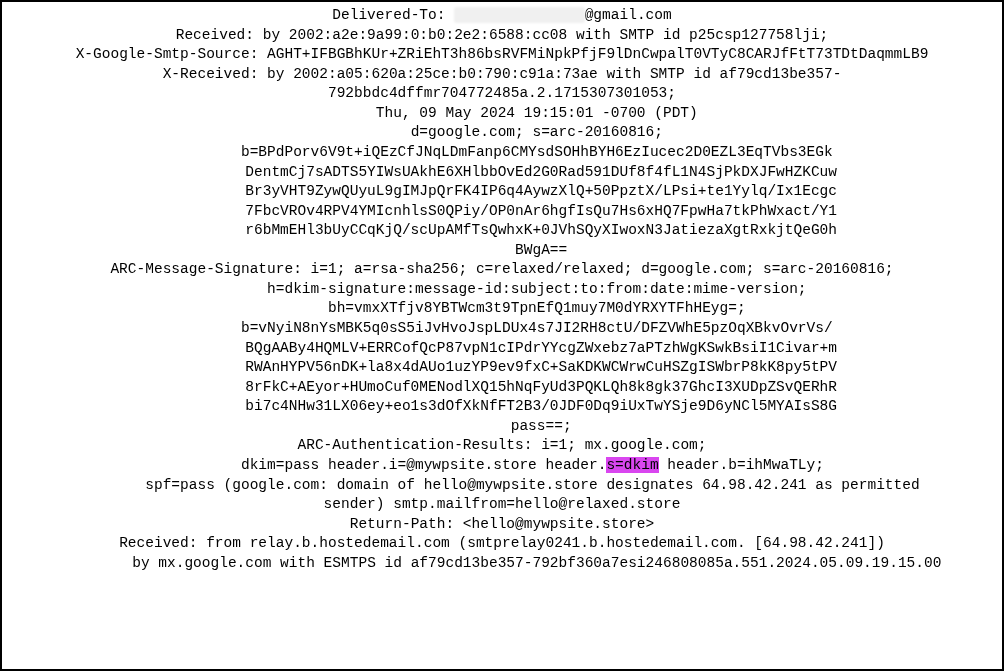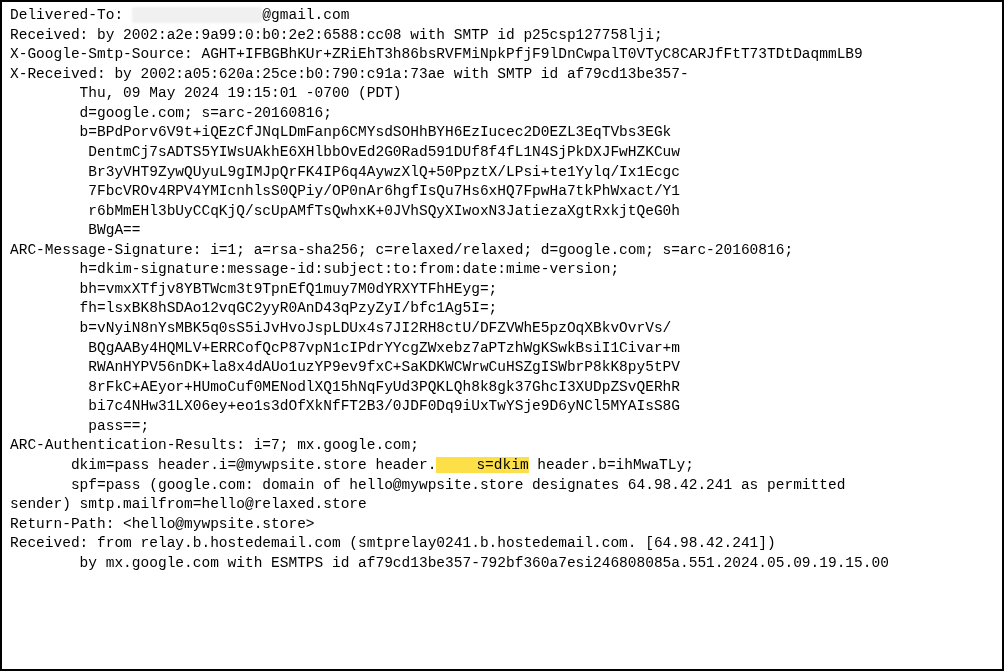--- a/index.html
+++ b/index.html
@@ -14,59 +14,59 @@
   .container {
     border: 2px solid #000000;
     box-sizing: border-box;
     width: 1004px;
     height: 671px;
     padding: 4px 8px 4px 8px;
     overflow: hidden;
   }
   .line {
     white-space: pre;
+    text-align: center;
   }
   .redact {
     background: #f0f0f0;
     color: #f0f0f0;
     border-radius: 2px;
     -webkit-filter: blur(1px);
     filter: blur(1px);
   }
   .hl {
-    background: #fde047;
-    padding-left: 40px;
+    background: #d946ef;
   }
 </style>
 </head>
 <body>
 
 <div class="container">
 <div class="line"><span>Delivered-To: </span><span class="redact">xxxxx.xxxxxxxxx</span><span>@gmail.com</span></div>
 <div class="line">Received: by 2002:a2e:9a99:0:b0:2e2:6588:cc08 with SMTP id p25csp127758lji;</div>
 <div class="line">X-Google-Smtp-Source: AGHT+IFBGBhKUr+ZRiEhT3h86bsRVFMiNpkPfjF9lDnCwpalT0VTyC8CARJfFtT73TDtDaqmmLB9</div>
 <div class="line">X-Received: by 2002:a05:620a:25ce:b0:790:c91a:73ae with SMTP id af79cd13be357-</div>
+<div class="line">792bbdc4dffmr704772485a.2.1715307301053;</div>
 <div class="line">        Thu, 09 May 2024 19:15:01 -0700 (PDT)</div>
 <div class="line">        d=google.com; s=arc-20160816;</div>
 <div class="line">        b=BPdPorv6V9t+iQEzCfJNqLDmFanp6CMYsdSOHhBYH6EzIucec2D0EZL3EqTVbs3EGk</div>
 <div class="line">         DentmCj7sADTS5YIWsUAkhE6XHlbbOvEd2G0Rad591DUf8f4fL1N4SjPkDXJFwHZKCuw</div>
 <div class="line">         Br3yVHT9ZywQUyuL9gIMJpQrFK4IP6q4AywzXlQ+50PpztX/LPsi+te1Yylq/Ix1Ecgc</div>
 <div class="line">         7FbcVROv4RPV4YMIcnhlsS0QPiy/OP0nAr6hgfIsQu7Hs6xHQ7FpwHa7tkPhWxact/Y1</div>
 <div class="line">         r6bMmEHl3bUyCCqKjQ/scUpAMfTsQwhxK+0JVhSQyXIwoxN3JatiezaXgtRxkjtQeG0h</div>
 <div class="line">         BWgA==</div>
 <div class="line">ARC-Message-Signature: i=1; a=rsa-sha256; c=relaxed/relaxed; d=google.com; s=arc-20160816;</div>
 <div class="line">        h=dkim-signature:message-id:subject:to:from:date:mime-version;</div>
 <div class="line">        bh=vmxXTfjv8YBTWcm3t9TpnEfQ1muy7M0dYRXYTFhHEyg=;</div>
-<div class="line">        fh=lsxBK8hSDAo12vqGC2yyR0AnD43qPzyZyI/bfc1Ag5I=;</div>
 <div class="line">        b=vNyiN8nYsMBK5q0sS5iJvHvoJspLDUx4s7JI2RH8ctU/DFZVWhE5pzOqXBkvOvrVs/</div>
 <div class="line">         BQgAABy4HQMLV+ERRCofQcP87vpN1cIPdrYYcgZWxebz7aPTzhWgKSwkBsiI1Civar+m</div>
 <div class="line">         RWAnHYPV56nDK+la8x4dAUo1uzYP9ev9fxC+SaKDKWCWrwCuHSZgISWbrP8kK8py5tPV</div>
 <div class="line">         8rFkC+AEyor+HUmoCuf0MENodlXQ15hNqFyUd3PQKLQh8k8gk37GhcI3XUDpZSvQERhR</div>
 <div class="line">         bi7c4NHw31LX06ey+eo1s3dOfXkNfFT2B3/0JDF0Dq9iUxTwYSje9D6yNCl5MYAIsS8G</div>
 <div class="line">         pass==;</div>
-<div class="line">ARC-Authentication-Results: i=7; mx.google.com;</div>
+<div class="line">ARC-Authentication-Results: i=1; mx.google.com;</div>
 <div class="line"><span>       dkim=pass header.i=@mywpsite.store header.</span><span class="hl">s=dkim</span><span> header.b=ihMwaTLy;</span></div>
 <div class="line">       spf=pass (google.com: domain of hello@mywpsite.store designates 64.98.42.241 as permitted</div>
 <div class="line">sender) smtp.mailfrom=hello@relaxed.store</div>
 <div class="line">Return-Path: &lt;hello@mywpsite.store&gt;</div>
 <div class="line">Received: from relay.b.hostedemail.com (smtprelay0241.b.hostedemail.com. [64.98.42.241])</div>
 <div class="line">        by mx.google.com with ESMTPS id af79cd13be357-792bf360a7esi246808085a.551.2024.05.09.19.15.00</div>
 </div>
 
 </body></html>

